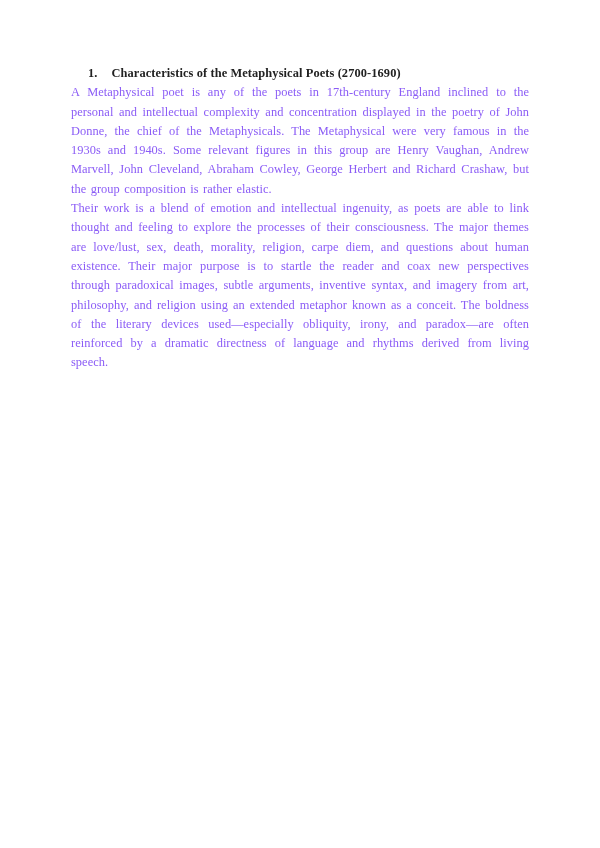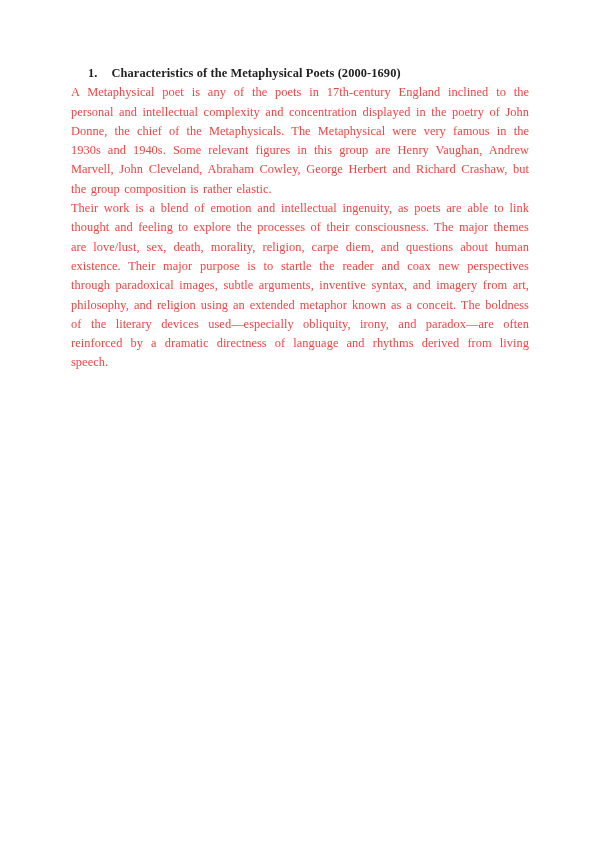--- a/index.html
+++ b/index.html
@@ -41,28 +41,28 @@
   }
   .heading .htext {
     flex: 1 1 auto;
   }
   .body-para {
     margin: 0;
     text-align: justify;
     text-justify: inter-word;
     word-spacing: 1.2px;
     letter-spacing: 0.05px;
-    color: #ef4444;
+    color: #8b5cf6;
   }
 </style>
 </head>
 <body>
 
 <div class="page">
   <div class="content">
     <div class="heading">
       <span class="num">1.</span>
-      <span class="htext">Characteristics of the Metaphysical Poets (2000-1690)</span>
+      <span class="htext">Characteristics of the Metaphysical Poets (2700-1690)</span>
     </div>
     <p class="body-para">A Metaphysical poet is any of the poets in 17th-century England inclined to the personal and intellectual complexity and concentration displayed in the poetry of John Donne, the chief of the Metaphysicals. The Metaphysical were very famous in the 1930s and 1940s. Some relevant figures in this group are Henry Vaughan, Andrew Marvell, John Cleveland, Abraham Cowley, George Herbert and Richard Crashaw, but the group composition is rather elastic.</p>
     <p class="body-para">Their work is a blend of emotion and intellectual ingenuity, as poets are able to link thought and feeling to explore the processes of their consciousness. The major themes are love/lust, sex, death, morality, religion, carpe diem, and questions about human existence. Their major purpose is to startle the reader and coax new perspectives through paradoxical images, subtle arguments, inventive syntax, and imagery from art, philosophy, and religion using an extended metaphor known as a conceit. The boldness of the literary devices used—especially obliquity, irony, and paradox—are often reinforced by a dramatic directness of language and rhythms derived from living speech.</p>
   </div>
 </div>
 
 </body></html>

